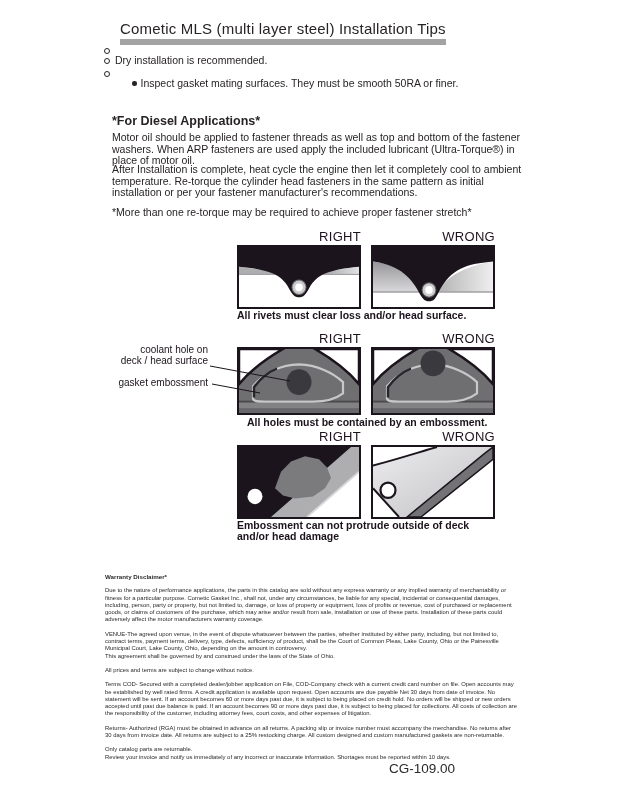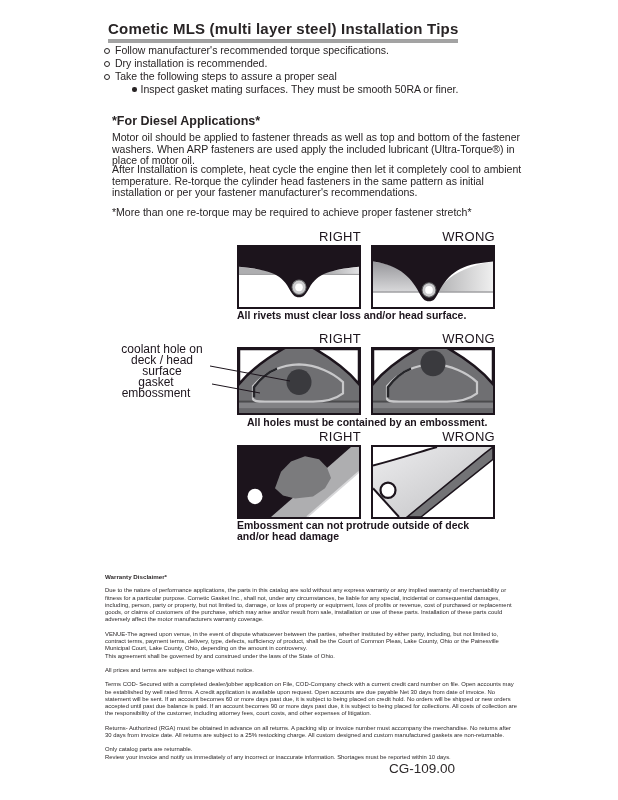--- a/index.html
+++ b/index.html
@@ -1,22 +1,22 @@
 <!DOCTYPE html>
 <html><head>
 <meta charset="utf-8">
 <style>
   html,body{margin:0;padding:0;background:#ffffff;}
   .page{position:relative;width:618px;height:800px;background:#fff;overflow:hidden;
         font-family:"Liberation Sans",sans-serif;color:#282425;}
   .abs{position:absolute;}
 
   
-  .title{left:108px;top:20px;font-size:15px;font-weight:bold;letter-spacing:.2px;
-         border-bottom:4px solid #a3a3a3;padding-bottom:2px;}
+  .title{left:120px;top:20px;font-size:15px;font-weight:normal;letter-spacing:.2px;
+         border-bottom:6px solid #a3a3a3;padding-bottom:2px;}
 
   
   .tips{left:104px;top:44px;width:440px;font-size:10.5px;line-height:13px;}
   .b-row{display:flex;align-items:flex-start;}
   .b-row.sub{padding-left:28px;}
   .mk-o{flex:0 0 auto;width:4px;height:4px;border:1px solid #282425;border-radius:50%;
         margin:4px 5px 0 0;}
   .mk-f{flex:0 0 auto;width:4.5px;height:4.5px;background:#282425;border-radius:50%;
         margin:4px 4px 0 0;}
 
@@ -31,21 +31,21 @@
   .dg-head span+span{margin-left:10px;}
   .dg-frames{display:flex;width:258px;}
   .frame{width:120px;height:100%;border:2px solid #1c141c;background:#fff;}
   .frame+.frame{margin-left:10px;}
   .frame svg{display:block;width:100%;height:100%;}
   .r1h{left:237px;top:229px;} .r1f{left:237px;top:245px;height:60px;}
   .cap{font-weight:bold;font-size:10.5px;line-height:11px;color:#1c141c;}
   .r1c{left:237px;top:310px;width:300px;}
   .r2h{left:237px;top:331px;} .r2f{left:237px;top:347px;height:64px;}
   .r2c{left:247px;top:417px;width:250px;}
-  .lbl{font-size:12px;line-height:11px;text-align:center;color:#1c141c;}
+  .lbl{font-size:10px;line-height:11px;text-align:right;color:#1c141c;}
   .lbl-cool{left:116px;top:344px;width:92px;}
   .lbl-emb{left:104px;top:377px;width:104px;}
   .leaders{left:204px;top:358px;width:110px;height:42px;pointer-events:none;}
   .r3h{left:237px;top:429px;} .r3f{left:237px;top:445px;height:70px;}
   .r3c{left:237px;top:520px;width:250px;}
 
   
   .disc{left:105px;top:573px;width:412px;font-size:5.9px;line-height:7.3px;color:#2c2829;}
   .disc .dh{font-weight:bold;font-size:6.2px;margin-bottom:7px;}
   .disc p{margin:0 0 7px 0;}
@@ -55,29 +55,27 @@
 </head>
 <body>
 
 <div class="page">
 
   <div class="abs title">Cometic MLS (multi layer steel) Installation Tips</div>
 
   <div class="abs tips">
     <div class="b-row">
       <span class="mk-o"></span>
-      <span>Follow manufacturer's recommended torque specifications.</span>
     </div>
     <div class="b-row">
       <span class="mk-o"></span>
       <span>Dry installation is recommended.</span>
     </div>
     <div class="b-row">
       <span class="mk-o"></span>
-      <span>Take the following steps to assure a proper seal</span>
     </div>
     <div class="b-row sub">
       <span class="mk-f"></span>
       <span>Inspect gasket mating surfaces.  They must be smooth 50RA or finer.</span>
     </div>
   </div>
 
   <div class="abs diesel-h">*For Diesel Applications*</div>
   <div class="abs para p1">Motor oil should be applied to fastener threads as well as top and bottom of the fastener washers. When ARP fasteners are used apply the included lubricant (Ultra-Torque®) in place of motor oil.</div>
   <div class="abs para p2">After Installation is complete, heat cycle the engine then let it completely cool to ambient temperature. Re-torque the cylinder head fasteners in the same pattern as initial installation or per your fastener manufacturer's recommendations.</div>

